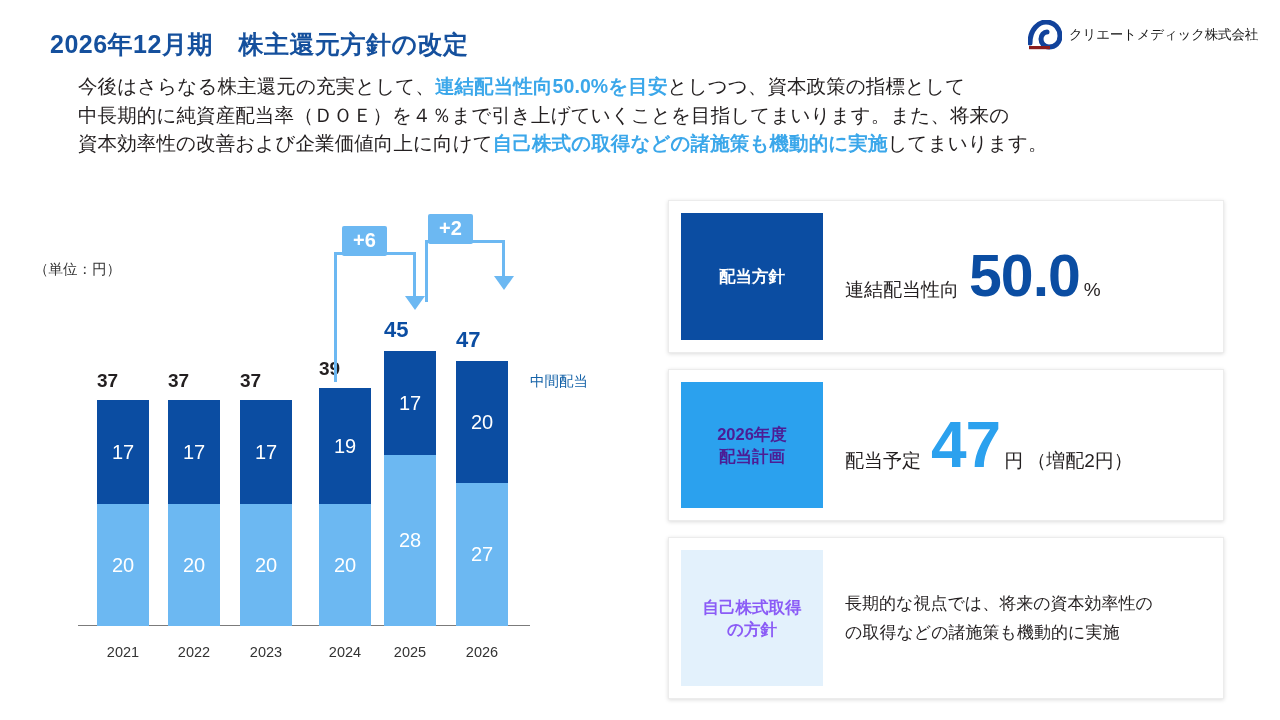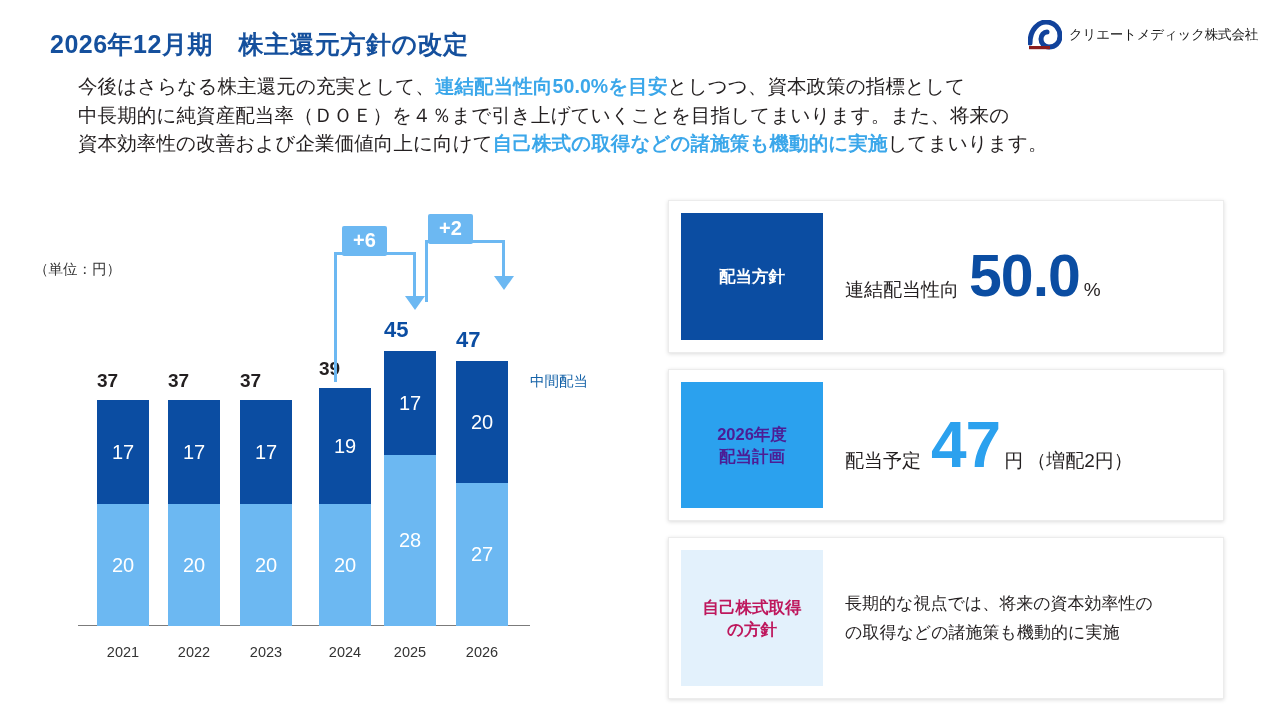--- a/index.html
+++ b/index.html
@@ -191,21 +191,21 @@
     align-items: center;
     justify-content: center;
     text-align: center;
     font-size: 16.5px;
     font-weight: bold;
     line-height: 1.35;
     white-space: pre-line;
   }
   .tab-navy { background: #0b4da2; color: #ffffff; }
   .tab-blue { background: #2ba1ee; color: #4c1d95; }
-  .tab-pale { background: #e3f1fc; color: #be185d; }
+  .tab-pale { background: #e3f1fc; color: #8b5cf6; }
 
   .card-body {
     flex: 1;
     display: flex;
     align-items: center;
     padding: 0 18px 0 22px;
   }
 
   .card1 { height: 153px; }
   .card2 { height: 152px; }

